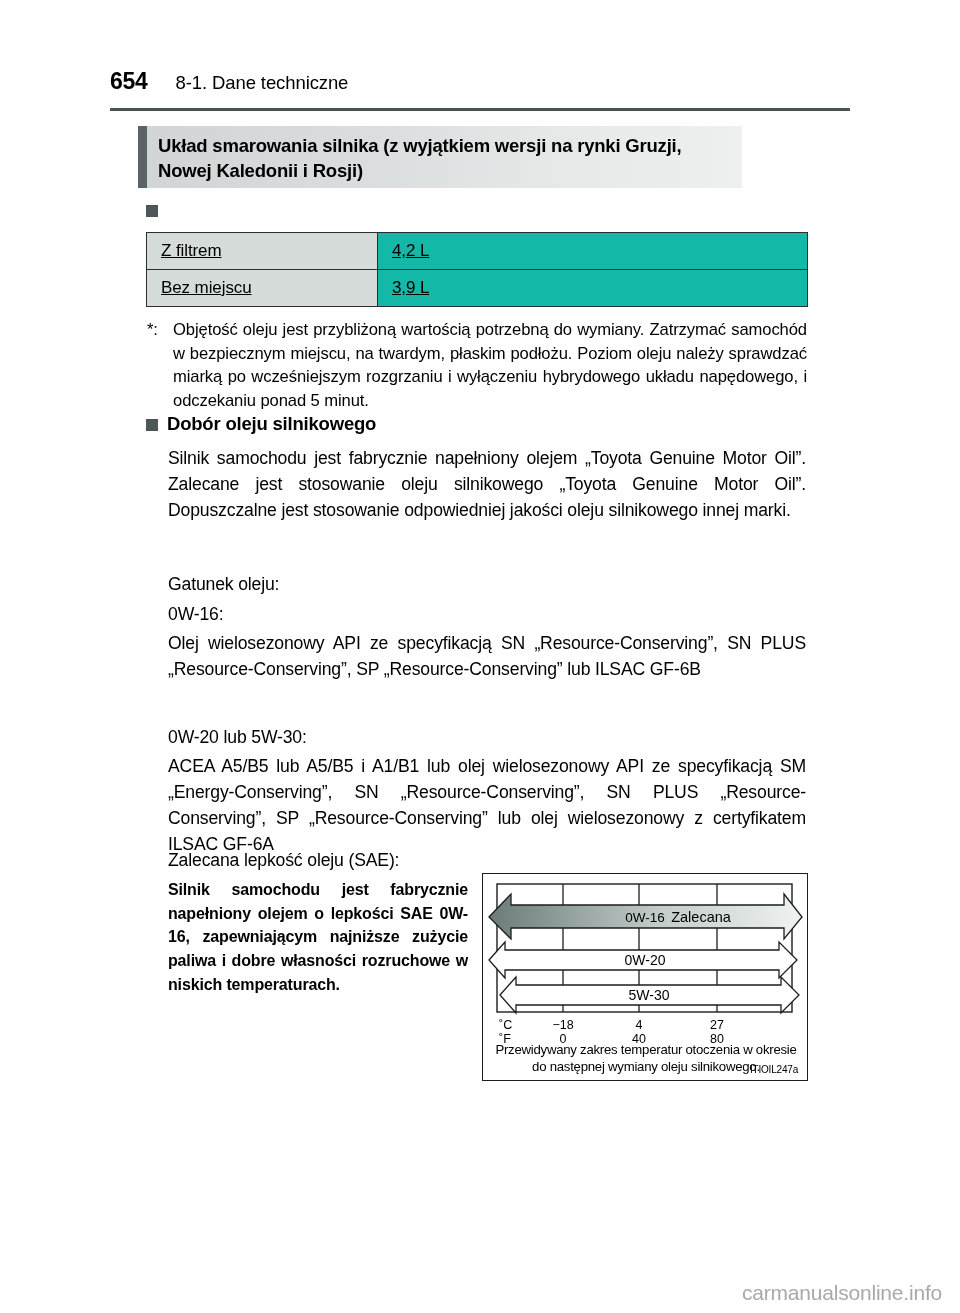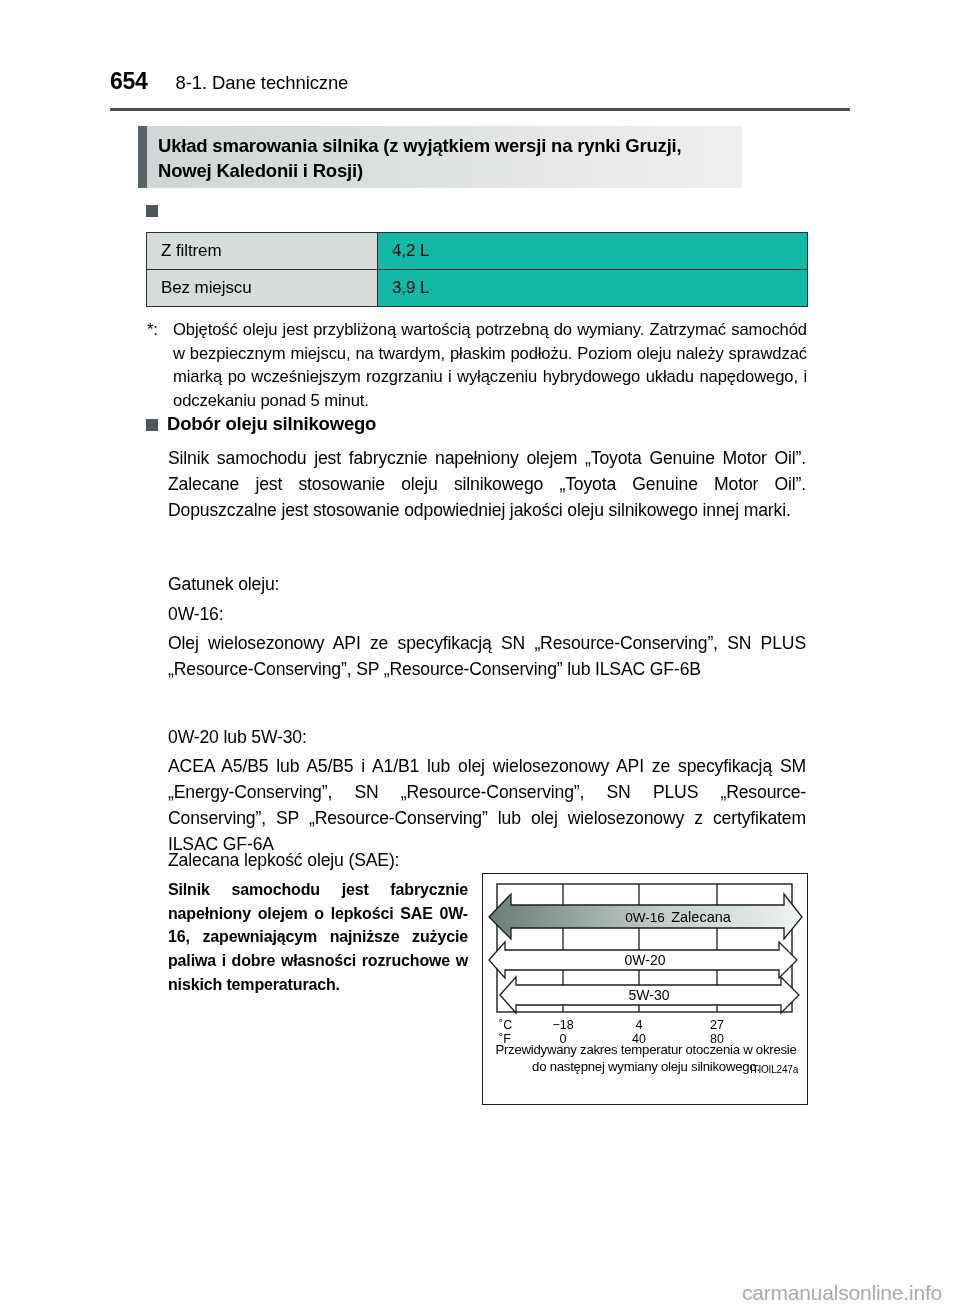--- a/index.html
+++ b/index.html
@@ -85,20 +85,21 @@
   }
 
   
   .cap-table {
     position: absolute;
     left: 146px;
     top: 232px;
     width: 662px;
     border-collapse: collapse;
     table-layout: fixed;
+    text-decoration: underline;
   }
   .cap-table td {
     border: 1.4px solid #2d2d2d;
     height: 36px;
     font-size: 17px;
     padding: 0 0 0 14px;
     letter-spacing: -0.1px;
   }
   .cap-table td.label {
     width: 216px;
@@ -156,21 +157,21 @@
     font-weight: bold;
   }
   .left-col p:last-child { margin-bottom: 0; }
 
   
   .diagram {
     position: absolute;
     left: 482px;
     top: 873px;
     width: 326px;
-    height: 232px;
+    height: 208px;
     border: 1.6px solid #1d1d1d;
     background: #ffffff;
     box-sizing: border-box;
   }
   .diagram svg { display: block; }
   .diag-caption {
     position: absolute;
     left: 8px;
     top: 168px;
     width: 310px;

